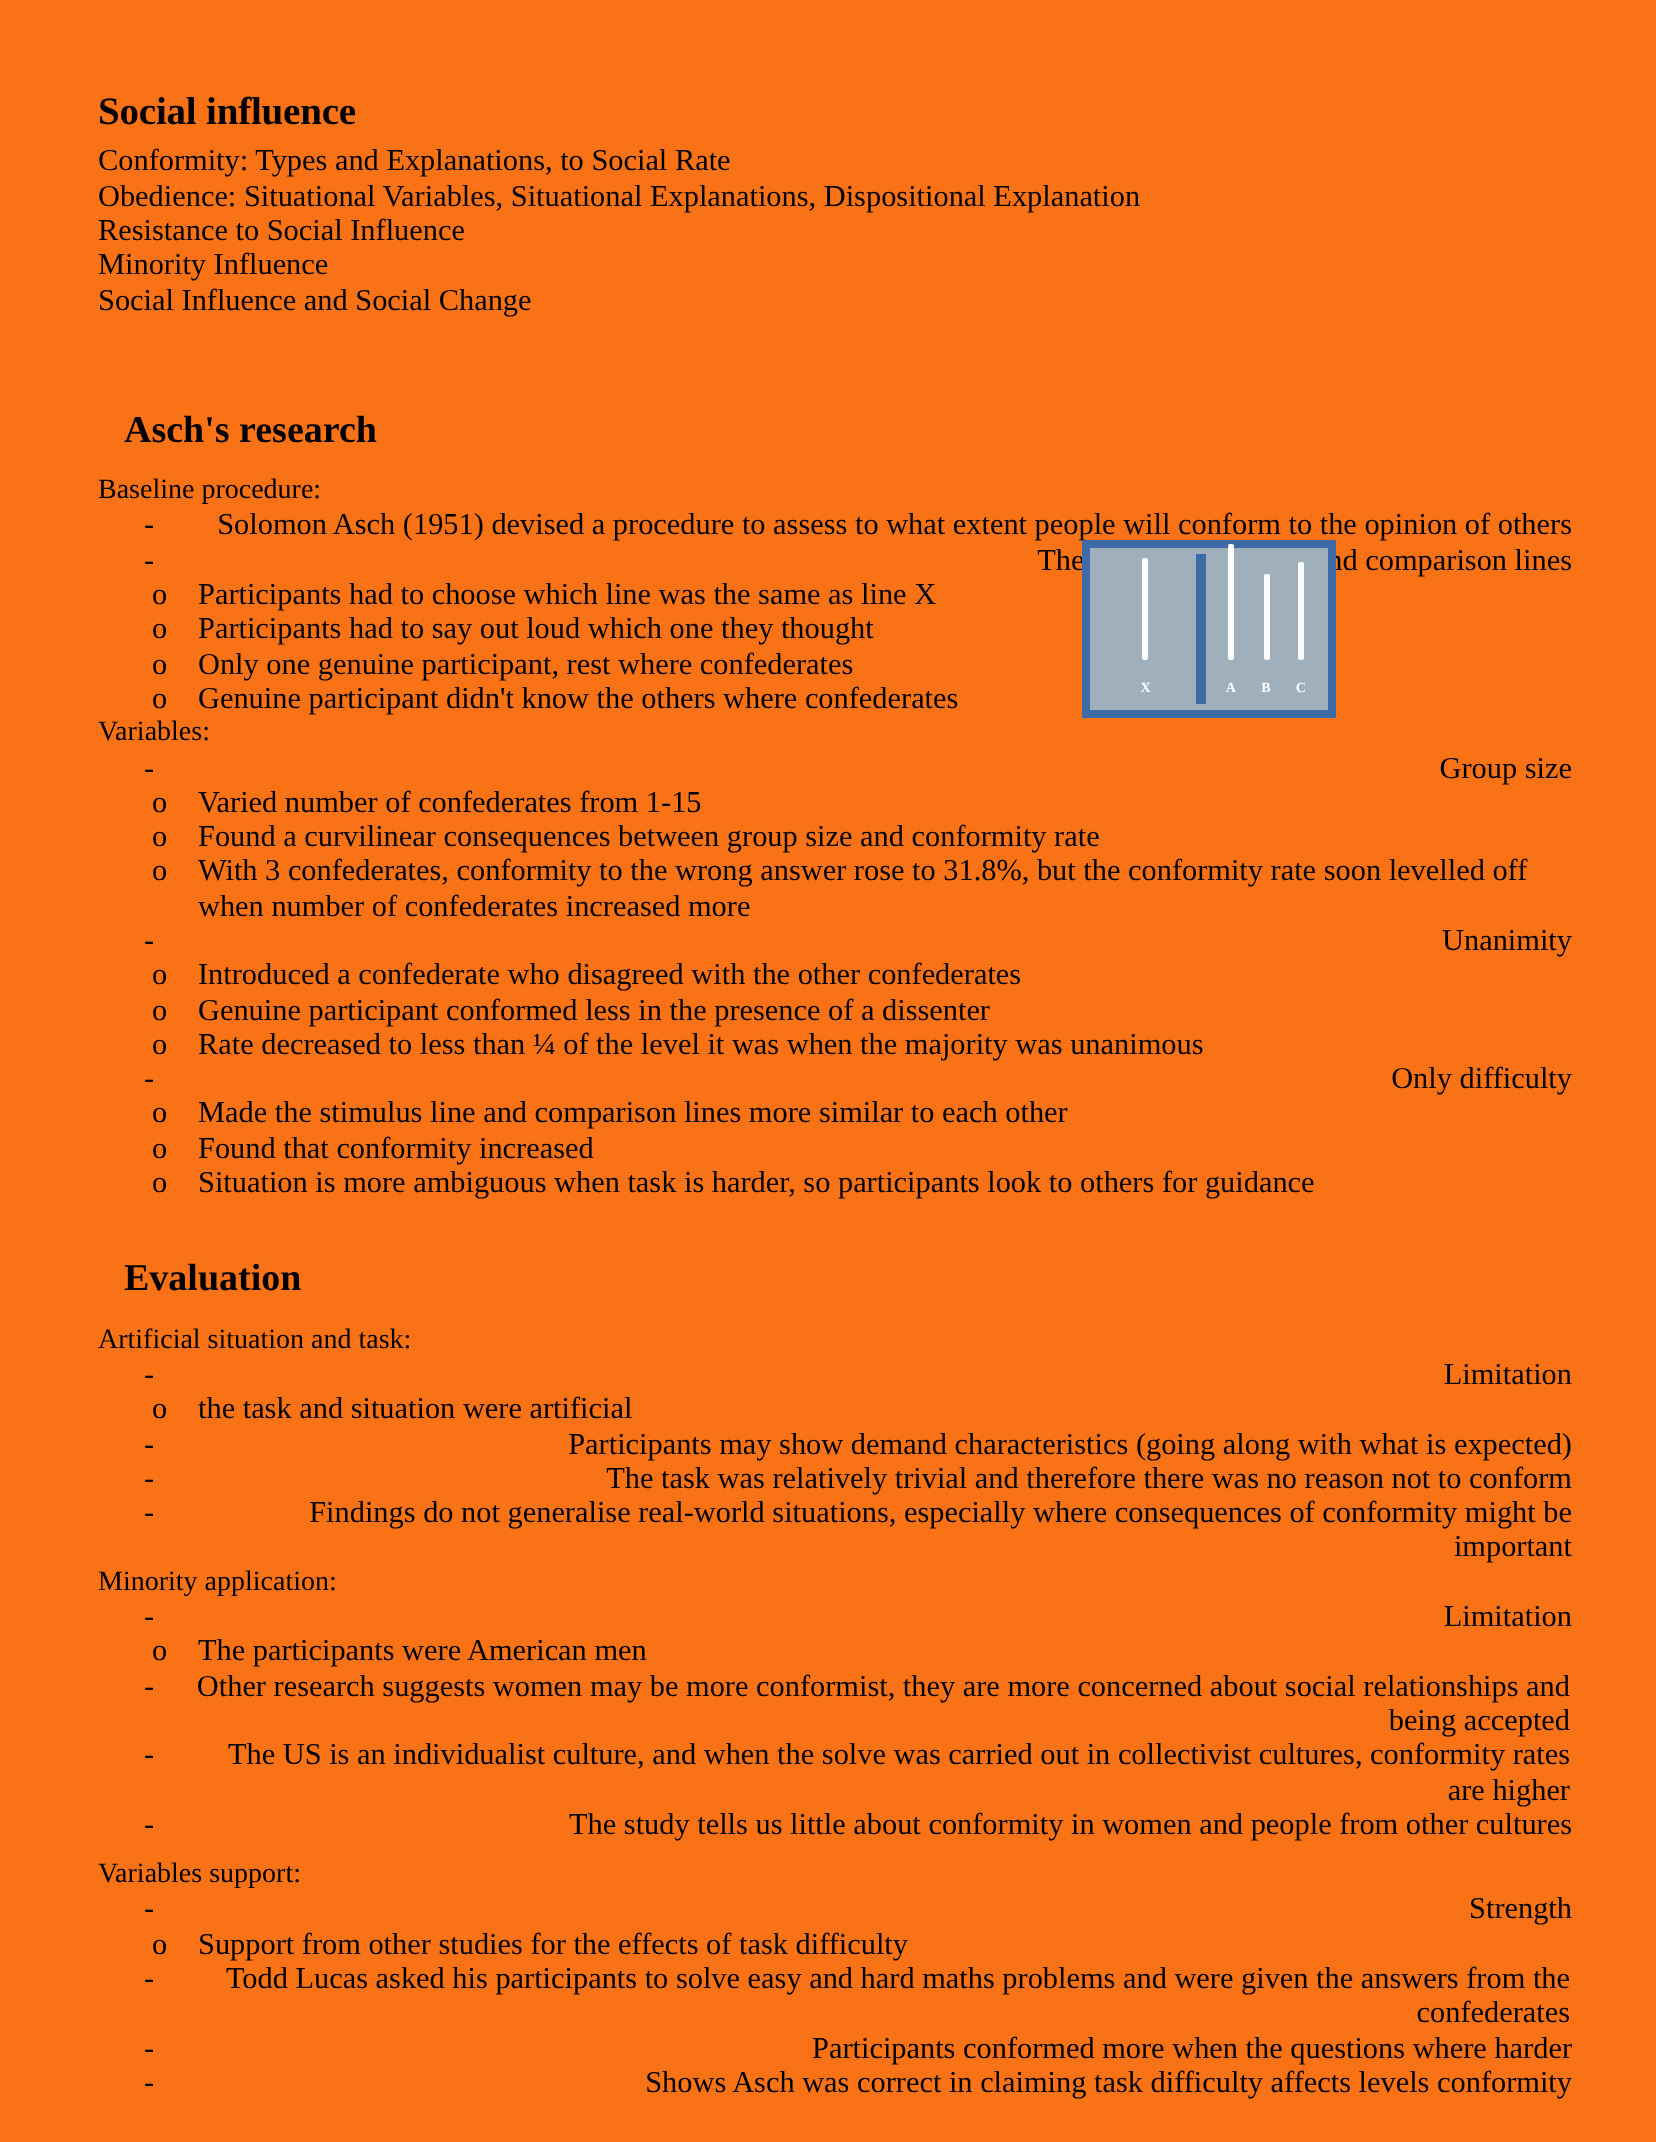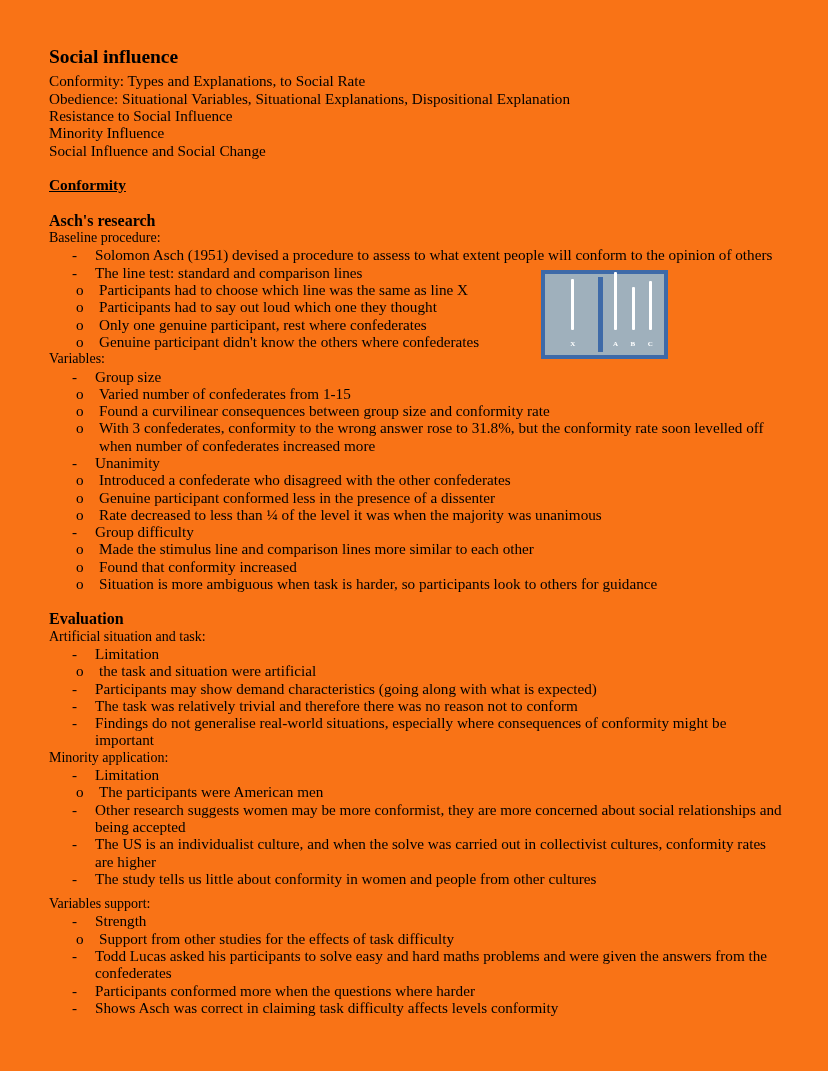--- a/index.html
+++ b/index.html
@@ -37,23 +37,23 @@
   }
   .section-heading {
     font-size: 15.4px;
     font-weight: bold;
     text-decoration: underline;
     margin: 0;
     line-height: 17.3px;
     display: inline-block;
   }
   .sub-heading {
-    font-size: 16px;
+    font-size: 19px;
     font-weight: bold;
-    margin: 0;
+    margin: 13px;
     line-height: 17.3px;
   }
   .plain-line {
     font-size: 14px;
     line-height: 17.3px;
     margin: 0;
   }
   .spacer-sm { height: 17px; }
   .spacer-xs { height: 8px; }
   .spacer-md { height: 18px; }
@@ -66,20 +66,21 @@
   }
   ul.lvl1 > li {
     position: relative;
     padding-left: 46px;
     font-size: 15.2px;
     line-height: 17.3px;
     margin: 0;
   }
   ul.lvl1 > li > .btext {
     display: block;
+    text-align: right;
   }
   ul.lvl1 > li > .bullet-dash {
     position: absolute;
     left: 23px;
     top: 0;
     width: 10px;
     font-size: 15.2px;
     line-height: 17.3px;
   }
   ul.lvl2 {
@@ -154,23 +155,20 @@
   <div>
     <p class="subtitle-line">Conformity: Types and Explanations, to Social Rate</p>
     <p class="subtitle-line">Obedience: Situational Variables, Situational Explanations, Dispositional Explanation</p>
     <p class="subtitle-line">Resistance to Social Influence</p>
     <p class="subtitle-line">Minority Influence</p>
     <p class="subtitle-line">Social Influence and Social Change</p>
   </div>
 
   <div class="spacer-sm"></div>
 
-  <div>
-    <span class="section-heading">Conformity</span>
-  </div>
 
   <div class="spacer-md"></div>
 
   <h2 class="sub-heading">Asch's research</h2>
   <p class="plain-line">Baseline procedure:</p>
 
   <ul class="lvl1">
     <li>
       <span class="bullet-dash">-</span>
       <span class="btext">Solomon Asch (1951) devised a procedure to assess to what extent people will conform to the opinion of others</span>
@@ -240,21 +238,21 @@
     </li>
     <li>
       <span class="bullet-circle">o</span>
       <span class="btext">Rate decreased to less than ¼ of the level it was when the majority was unanimous</span>
     </li>
   </ul>
 
   <ul class="lvl1">
     <li>
       <span class="bullet-dash">-</span>
-      <span class="btext">Group difficulty</span>
+      <span class="btext">Only difficulty</span>
     </li>
   </ul>
   <ul class="lvl2">
     <li>
       <span class="bullet-circle">o</span>
       <span class="btext">Made the stimulus line and comparison lines more similar to each other</span>
     </li>
     <li>
       <span class="bullet-circle">o</span>
       <span class="btext">Found that conformity increased</span>

